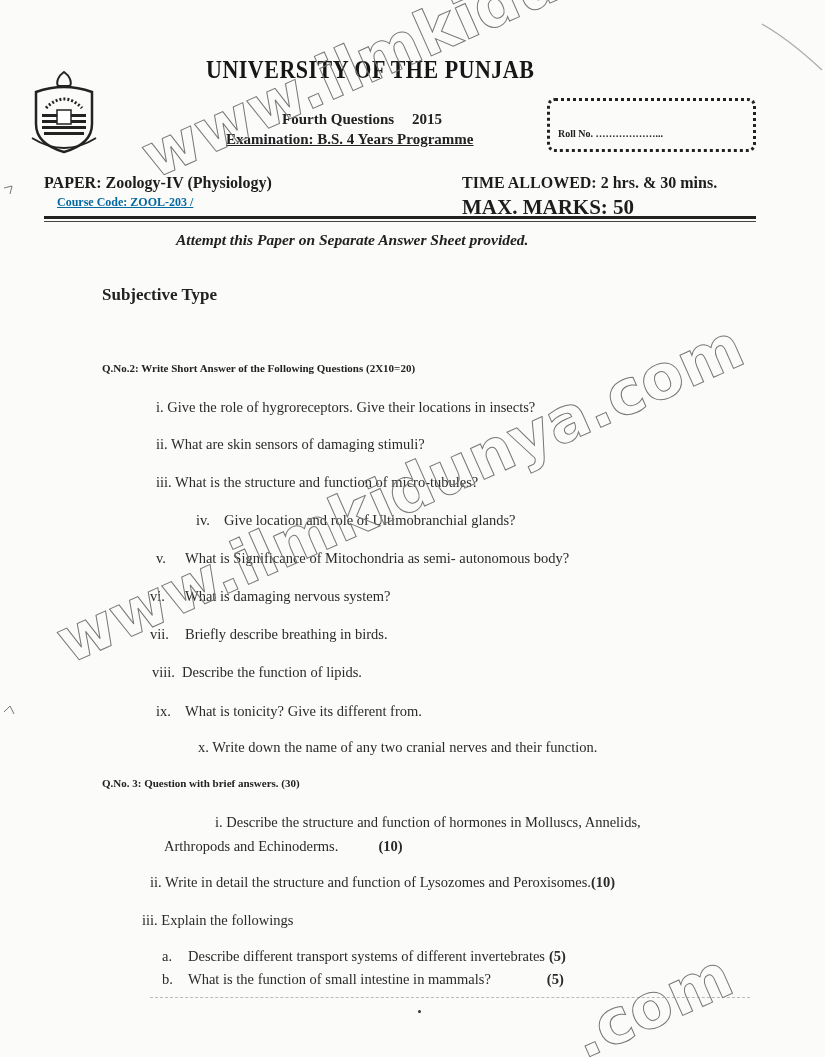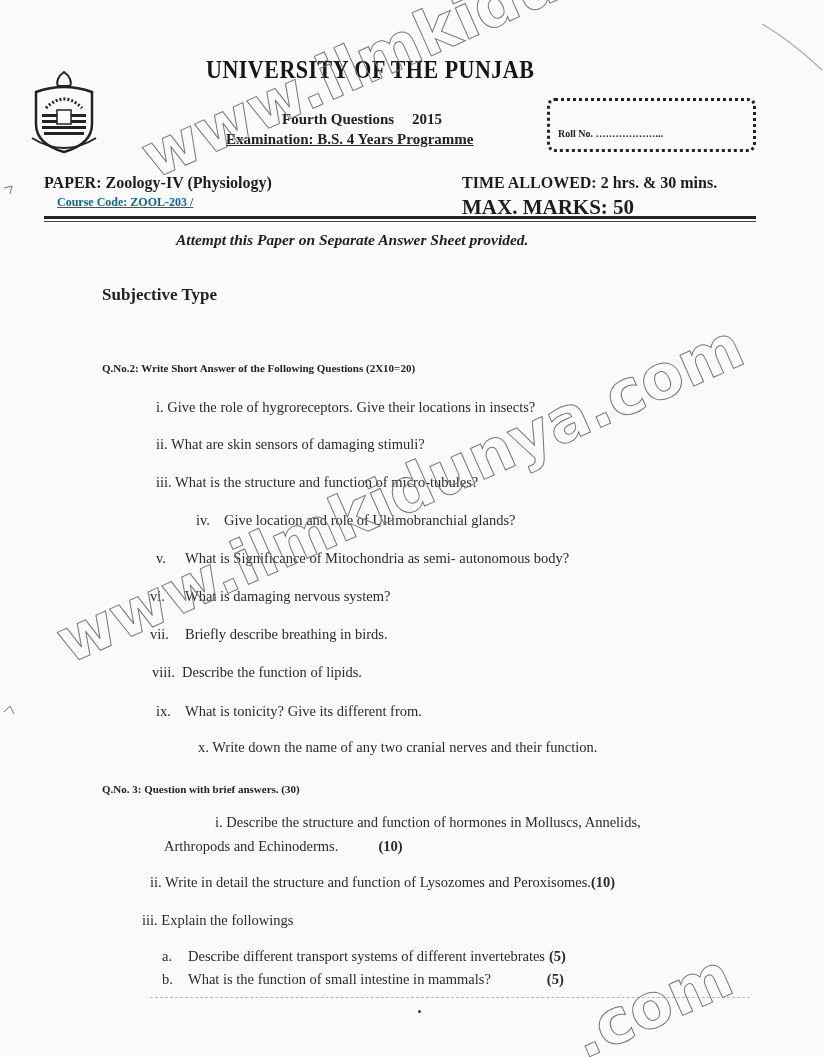--- a/index.html
+++ b/index.html
@@ -129,21 +129,21 @@
 <div class="abs item" style="left:152px; top:664px;">
   <span class="num" style="width:30px;">viii.</span><span>Describe the function of lipids.</span>
 </div>
 <div class="abs item" style="left:156px; top:703px;">
   <span class="num" style="width:29px;">ix.</span><span>What is tonicity? Give its different from.</span>
 </div>
 <div class="abs item" style="left:160px; top:739px;margin-left:38px;">
   <span class="num">x.</span> <span>Write down the name of any two cranial nerves and their function.</span>
 </div>
 
-<div class="abs q-head" style="left:102px; top:777px;margin-top:6px;">Q.No. 3:  Question with brief answers. (30)</div>
+<div class="abs q-head" style="left:102px; top:777px;">Q.No. 3:  Question with brief answers. (30)</div>
 
 <div class="abs item" style="left:215px; top:814px;">
   <span class="num">i.</span> <span>Describe the structure and function of hormones in Molluscs, Annelids,</span>
 </div>
 <div class="abs item" style="left:164px; top:838px;">
   <span>Arthropods and Echinoderms.</span><span class="mark" style="margin-left:40px;">(10)</span>
 </div>
 <div class="abs item" style="left:150px; top:874px;">
   <span class="num">ii.</span> <span>Write in detail the structure and function of Lysozomes and Peroxisomes.</span><span class="mark" style="margin-left:0;">(10)</span>
 </div>

